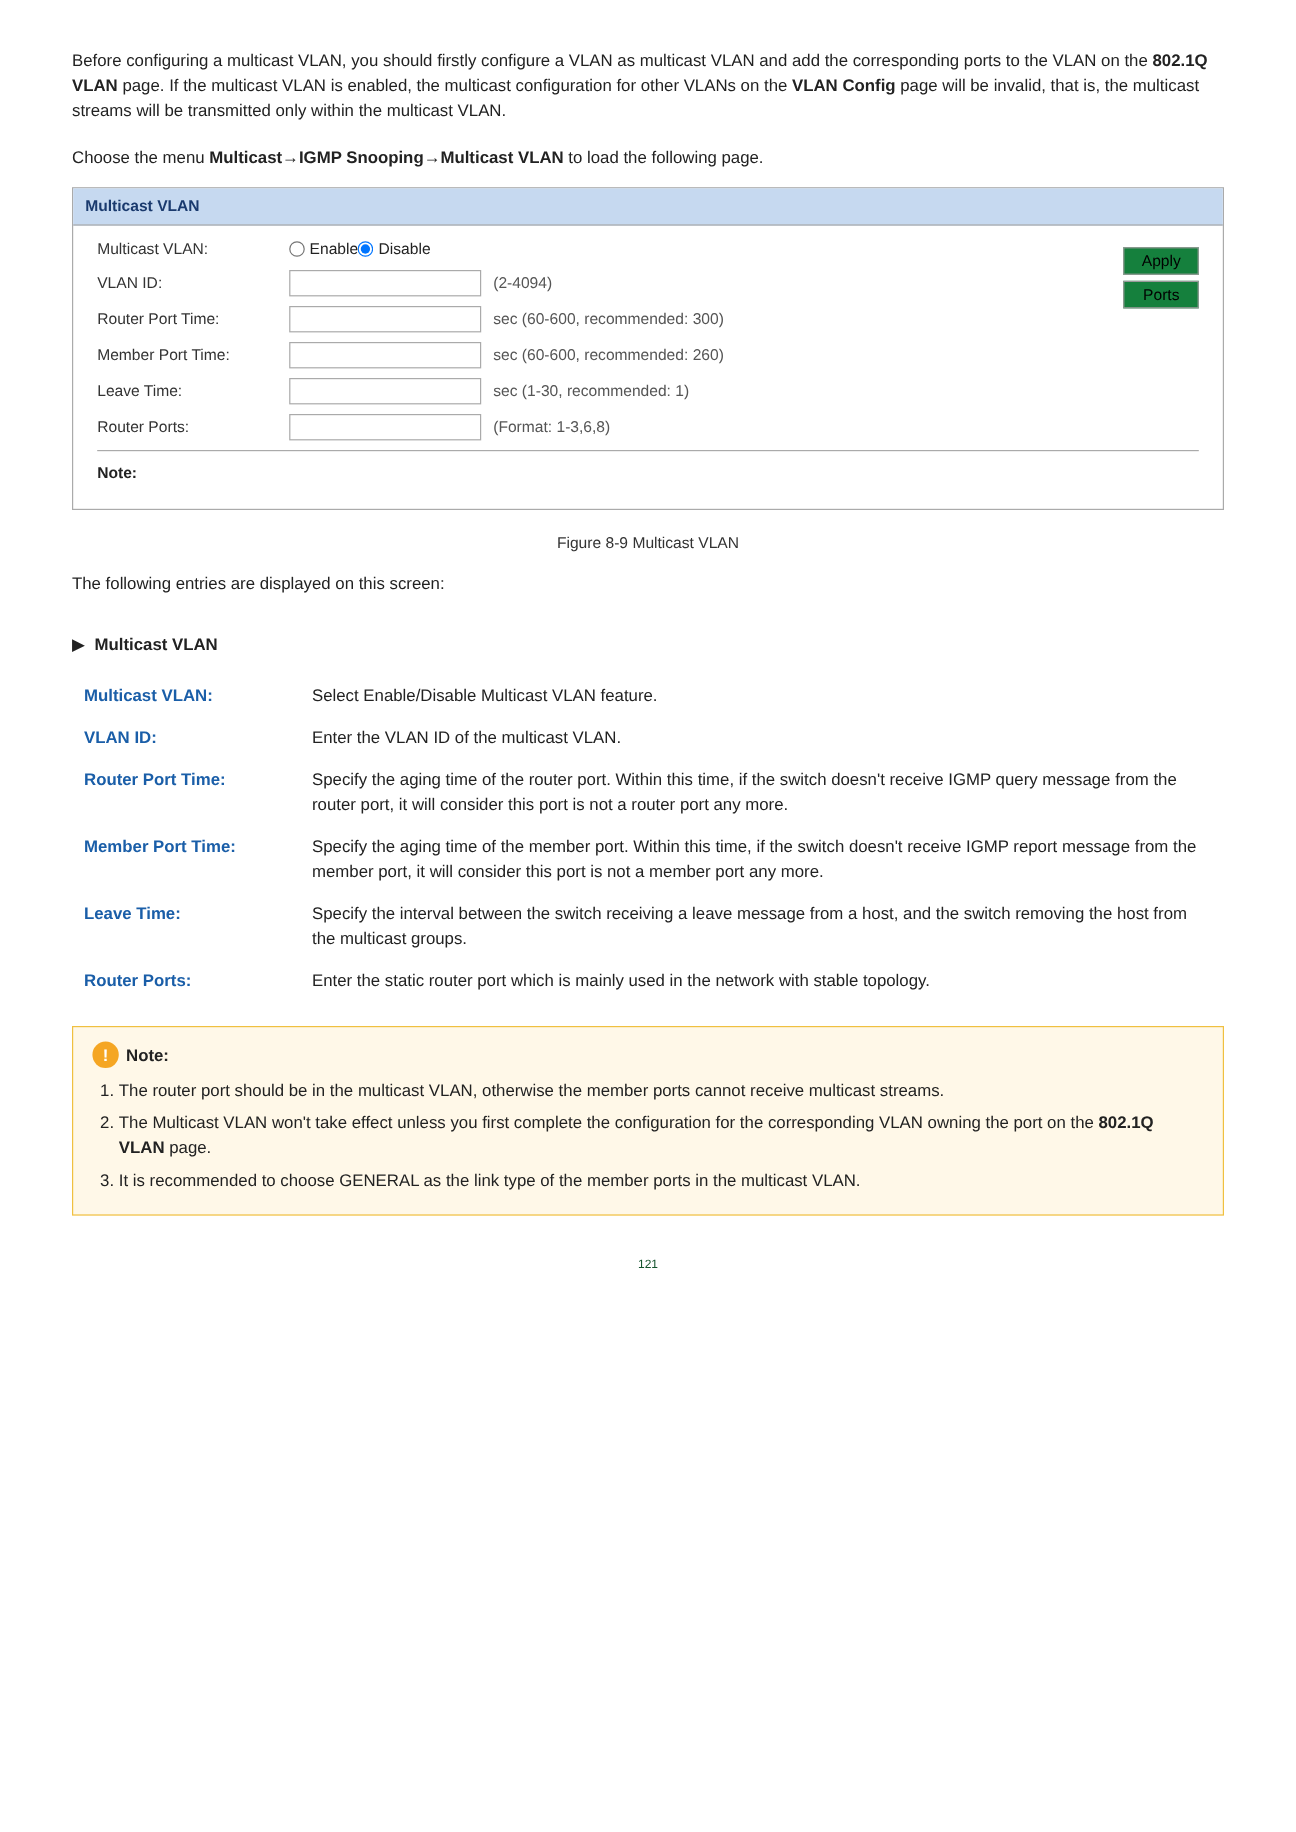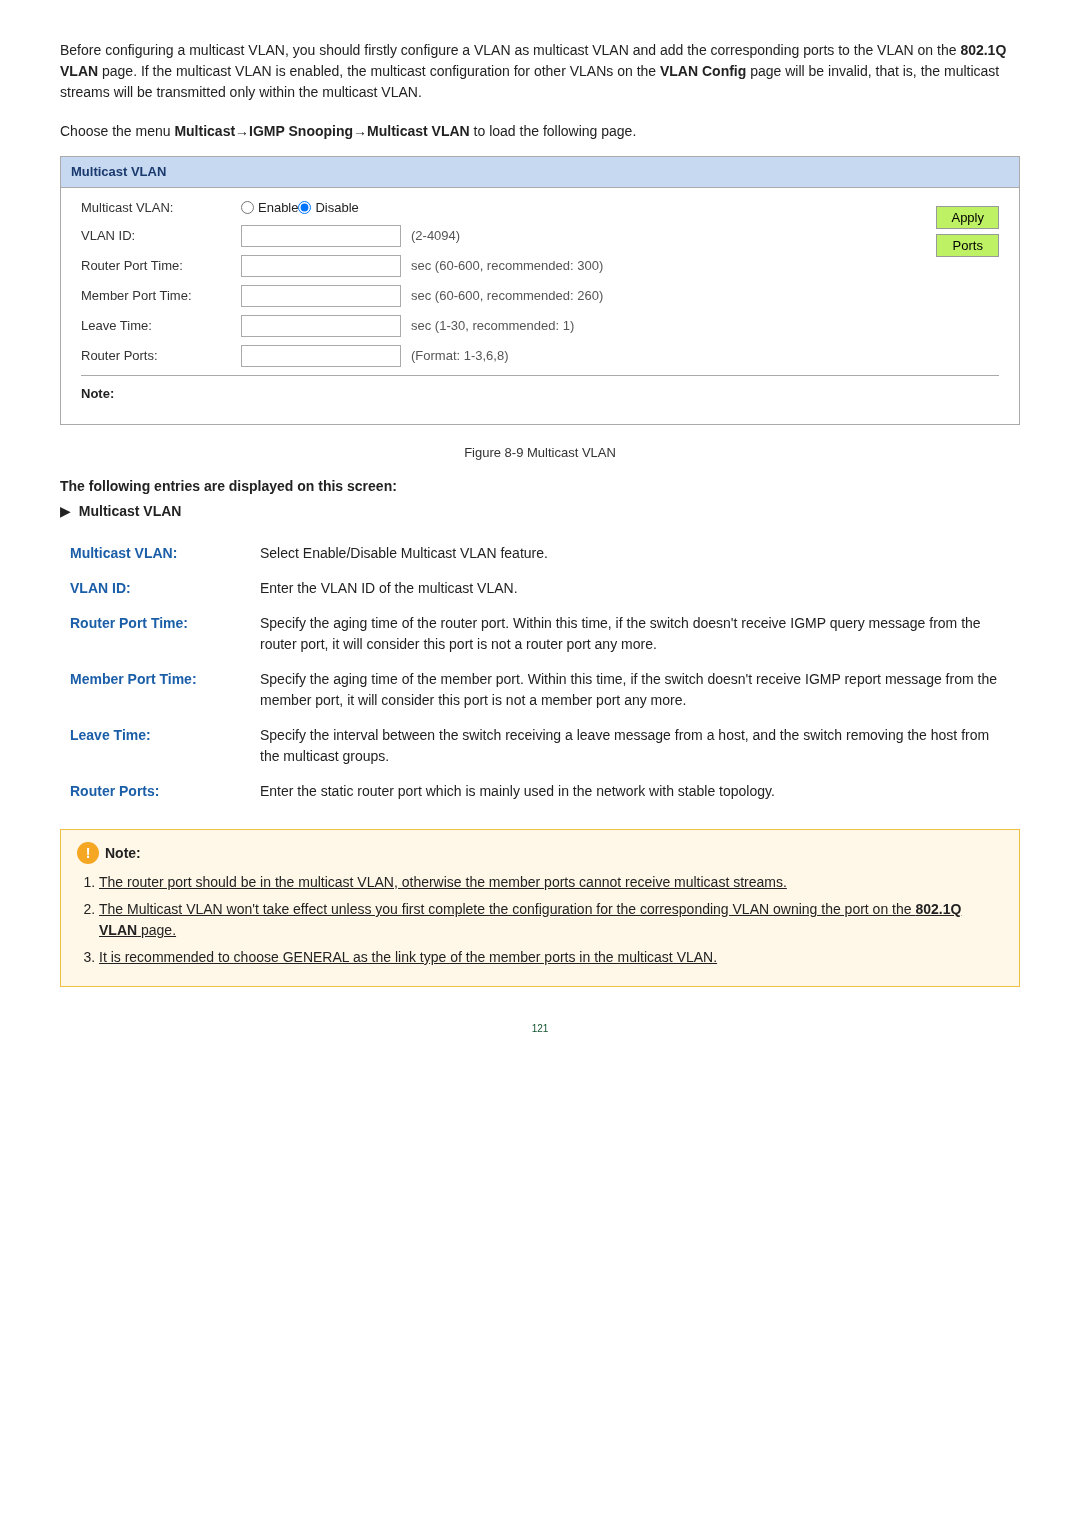--- a/index.html
+++ b/index.html
@@ -74,21 +74,21 @@
     }
     .btn-group {
       position: absolute;
       right: 20px;
       top: 18px;
       display: flex;
       flex-direction: column;
       gap: 5px;
     }
     .btn {
-      background: #bef264;
+      background: #15803d;
       border: 1px solid #999;
       padding: 3px 14px;
       font-size: 13px;
       cursor: pointer;
       text-align: center;
       min-width: 55px;
     }
 
     
     .inline-note {
@@ -111,22 +111,21 @@
     
     .figure-caption {
       text-align: center;
       margin: 10px 0 14px 0;
       font-size: 13px;
       color: #333;
     }
 
     
     .entries-intro {
-      margin-bottom: 4px;
-      font-weight: bold;
+      margin-bottom: 30px;
     }
     .section-header {
       display: flex;
       align-items: center;
       gap: 8px;
       margin-bottom: 14px;
     }
     .arrow-right {
       color: #222;
       font-size: 14px;
@@ -178,21 +177,20 @@
       display: inline-flex;
       align-items: center;
       justify-content: center;
       color: #fff;
       font-weight: bold;
       font-size: 14px;
       flex-shrink: 0;
     }
     .warning-box ol {
       padding-left: 22px;
-      text-decoration: underline;
     }
     .warning-box ol li {
       margin-bottom: 6px;
       font-size: 14px;
     }
 
     
     .page-number {
       text-align: center;
       margin-top: 34px;

